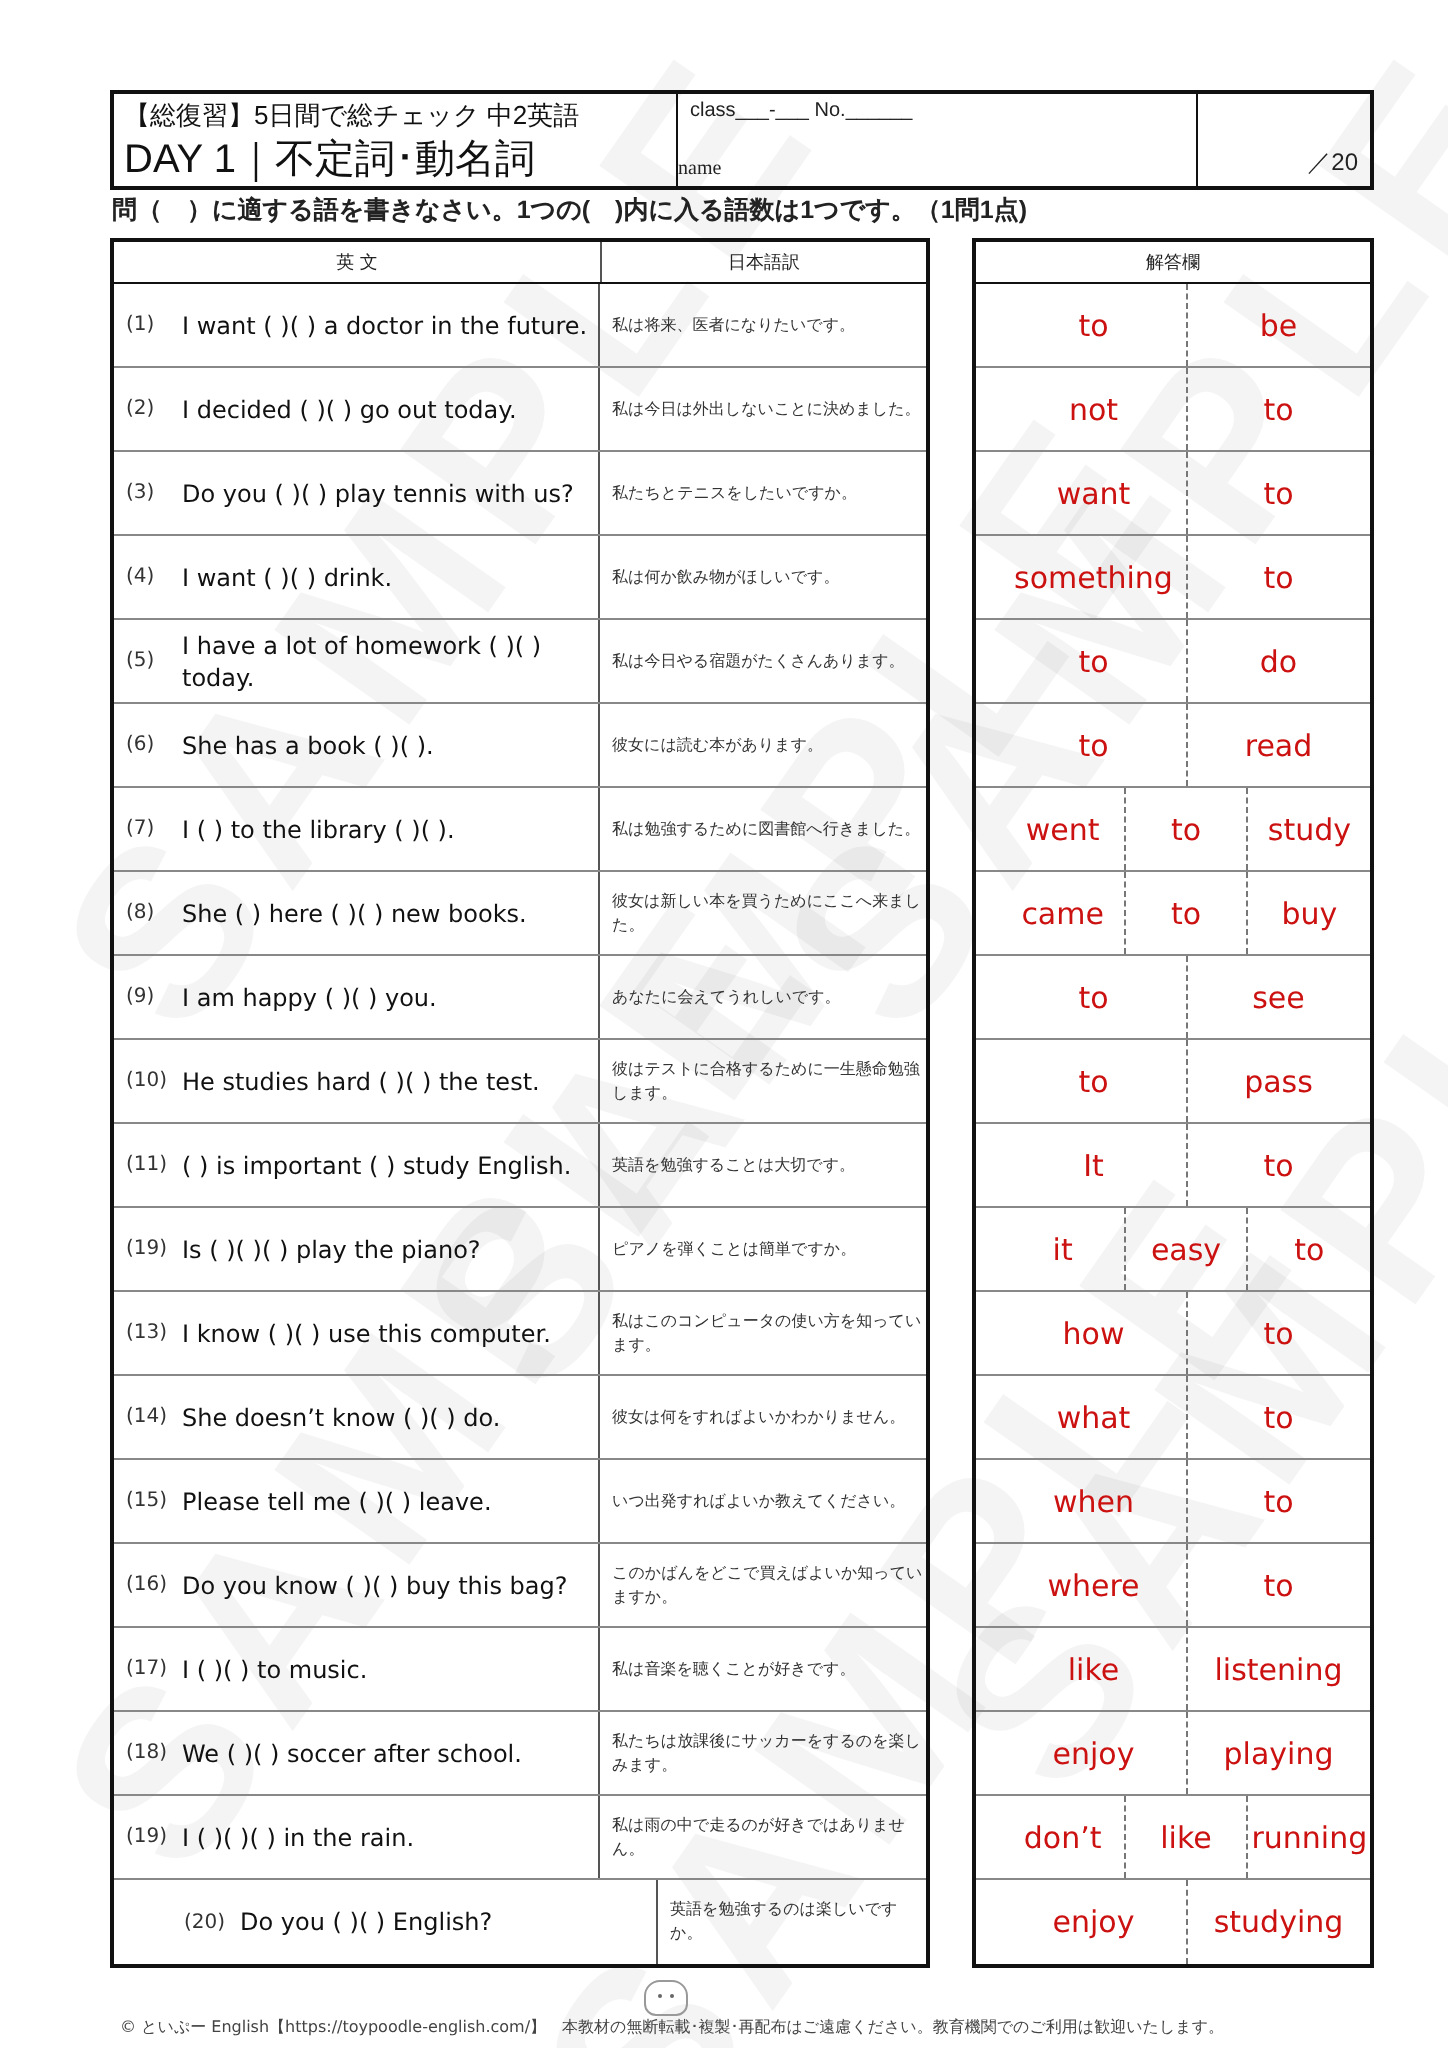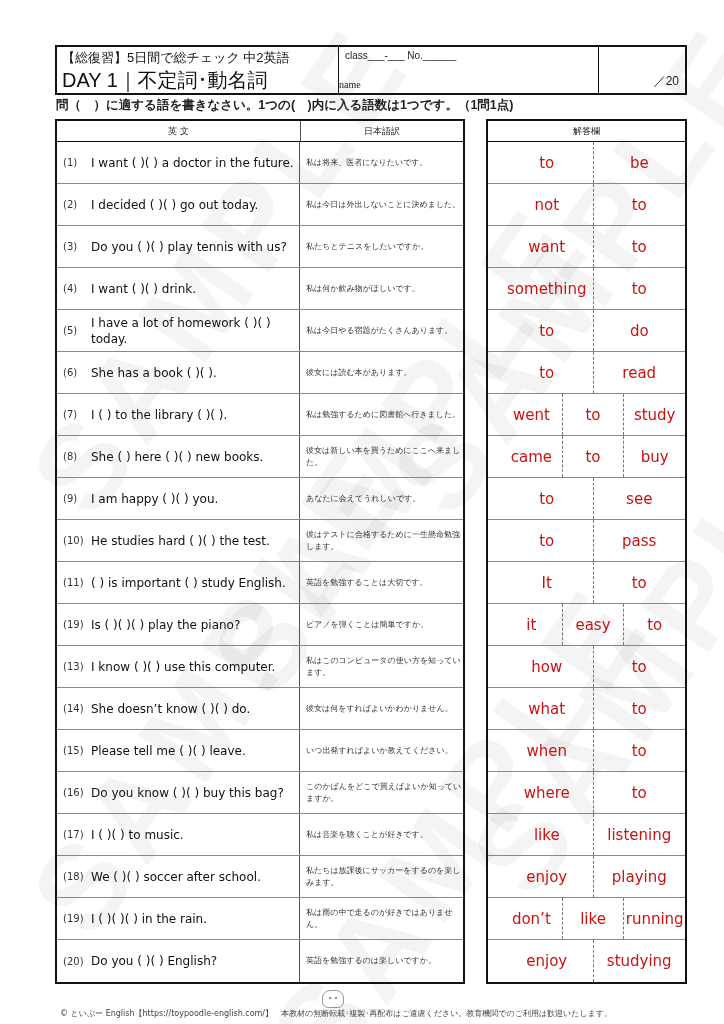--- a/index.html
+++ b/index.html
@@ -25,21 +25,21 @@
 
   .instr { position:absolute; left:56px; top:97px; font-family:"Liberation Sans", sans-serif; font-weight:bold; font-size:12.5px; color:#222; z-index:1; }
 
   
   .qtable { position:absolute; left:55px; top:119px; width:410px; border:2px solid #111; box-sizing:border-box; z-index:1; }
   .thead { display:flex; height:21px; border-bottom:1.5px solid #111; box-sizing:border-box; }
   .thead div { display:flex; align-items:center; justify-content:center; font-size:9px; color:#222; }
   .th-en { width:243px; border-right:1px solid #555; }
   .th-ja { flex:1; }
   .qrow { display:flex; height:42px; border-bottom:1px solid #888; box-sizing:border-box; }
-  .qrow:last-child { border-bottom:none; }
+  .qrow:last-child { border-bottom:none;padding-left:29px; }
   .q-en { width:243px; border-right:1px solid #555; display:flex; align-items:center; padding-left:6px; box-sizing:border-box; }
   .q-num { font-size:10px; color:#333; width:28px; flex-shrink:0; }
   .q-text { font-size:12px; color:#111; line-height:16px; }
   .q-ja { flex:1; display:flex; align-items:center; padding-left:6px; font-size:8px; line-height:12px; color:#333; box-sizing:border-box; }
 
   
   .atable { position:absolute; left:486px; top:119px; width:201px; border:2px solid #111; box-sizing:border-box; z-index:1; }
   .ahead { height:21px; border-bottom:1.5px solid #111; display:flex; align-items:center; justify-content:center; font-size:9px; color:#222; box-sizing:border-box; }
   .arow { display:flex; height:42px; border-bottom:1px solid #888; box-sizing:border-box;padding-left:13px; }
   .arow:last-child { border-bottom:none; }

